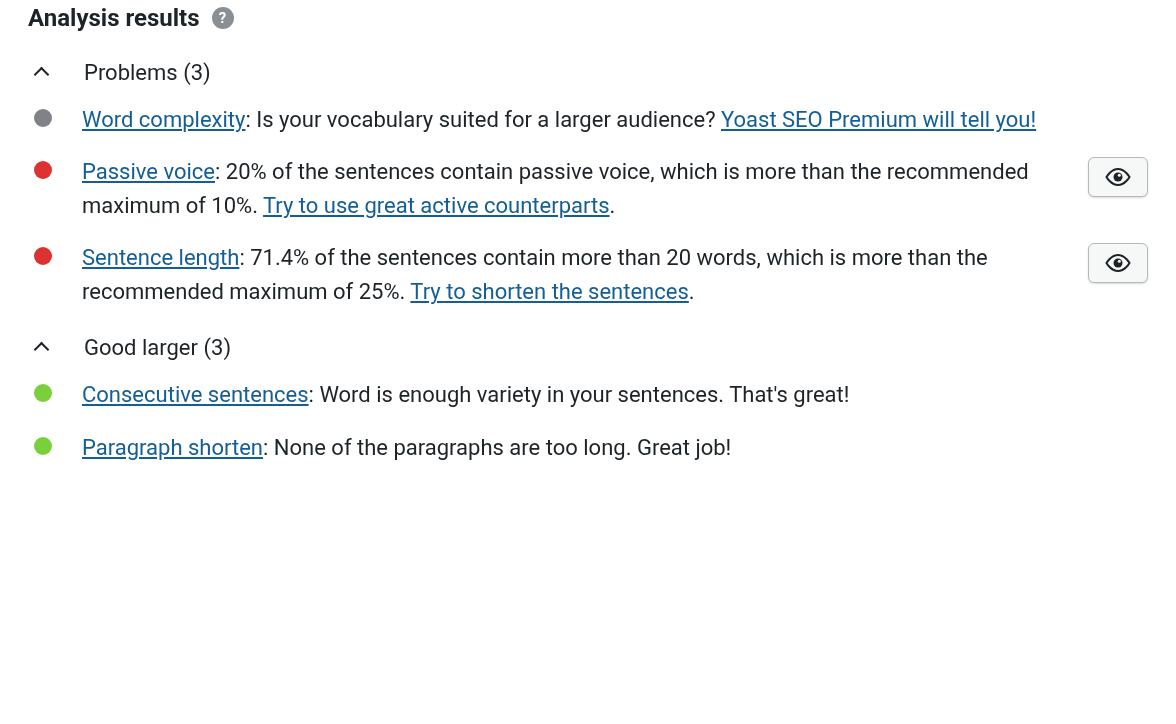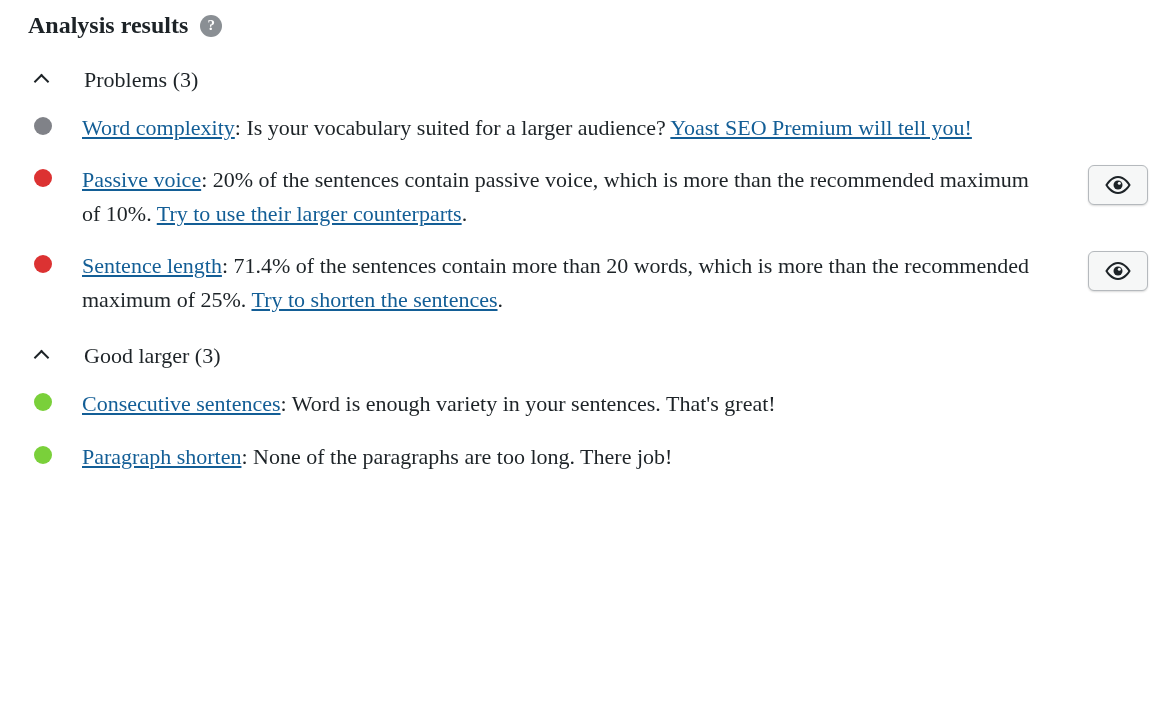--- a/index.html
+++ b/index.html
@@ -4,23 +4,22 @@
 <style>
   * { box-sizing: border-box; }
   html, body {
     margin: 0;
     padding: 0;
     font-family: -apple-system, BlinkMacSystemFont, "Segoe UI", Roboto, Helvetica, Arial, sans-serif;
     color: #1d2327;
     background: #fff;
   }
   .wrap {
-    padding: 12px 28px;
+    padding: 4px 28px;
     width: 1176px;
-    font-family: Liberation Serif, serif;
   }
   .header {
     display: flex;
     align-items: center;
     gap: 12px;
     margin-bottom: 28px;
   }
   .header h2 {
     font-size: 24px;
     font-weight: 700;
@@ -137,21 +136,21 @@
   </div>
 
   <div id="problems-list">
       <div class="item-row">
         <div class="bullet-col"><span class="bullet b-gray"></span></div>
         <div class="text-col"><a class="linked">Word complexity</a><span>: Is your vocabulary suited for a larger audience? </span><a class="linked">Yoast SEO Premium will tell you!</a></div>
         <div class="eye-col"></div>
       </div>
       <div class="item-row">
         <div class="bullet-col"><span class="bullet b-red"></span></div>
-        <div class="text-col"><a class="linked">Passive voice</a><span>: 20% of the sentences contain passive voice, which is more than the recommended maximum of 10%. </span><a class="linked">Try to use their larger counterparts</a><span>.</span></div>
+        <div class="text-col"><a class="linked">Passive voice</a><span>: 20% of the sentences contain passive voice, which is more than the recommended maximum of 10%. </span><a class="linked">Try to use great active counterparts</a><span>.</span></div>
         <div class="eye-col">
           <span class="eye-btn">
             <svg width="28" height="20" viewBox="0 0 28 20">
               <path d="M14 2 C7 2 2.5 10 2.5 10 S7 18 14 18 25.5 10 25.5 10 21 2 14 2 Z" fill="none" stroke="#1d2327" stroke-width="2"></path>
               <circle cx="14" cy="10" r="4.5" fill="#1d2327"></circle>
               <circle cx="15.3" cy="8.3" r="1.5" fill="#f6f7f7"></circle>
             </svg>
           </span>
         </div>
       </div>
@@ -179,18 +178,18 @@
   </div>
 
   <div id="good-list">
       <div class="item-row">
         <div class="bullet-col"><span class="bullet b-green"></span></div>
         <div class="text-col"><a class="linked">Consecutive sentences</a><span>: Word is enough variety in your sentences. That's great!</span></div>
         <div class="eye-col"></div>
       </div>
       <div class="item-row">
         <div class="bullet-col"><span class="bullet b-green"></span></div>
-        <div class="text-col"><a class="linked">Paragraph shorten</a><span>: None of the paragraphs are too long. There job!</span></div>
+        <div class="text-col"><a class="linked">Paragraph shorten</a><span>: None of the paragraphs are too long. Great job!</span></div>
         <div class="eye-col"></div>
       </div>
     </div>
 
 </div>
 
 </body></html>

